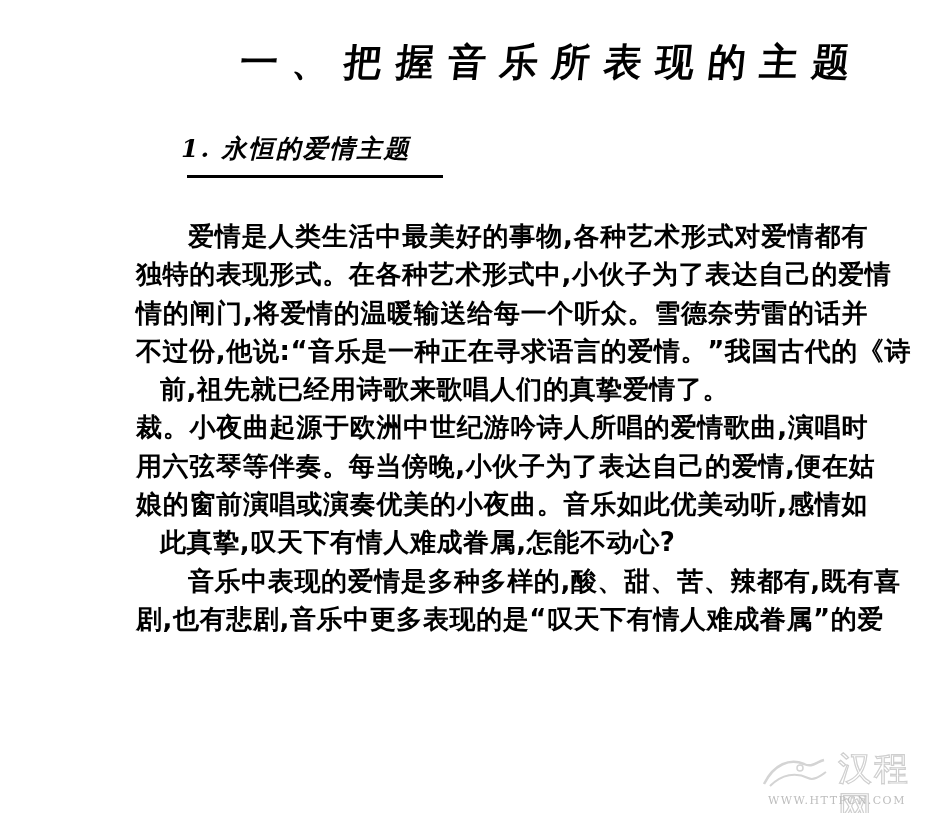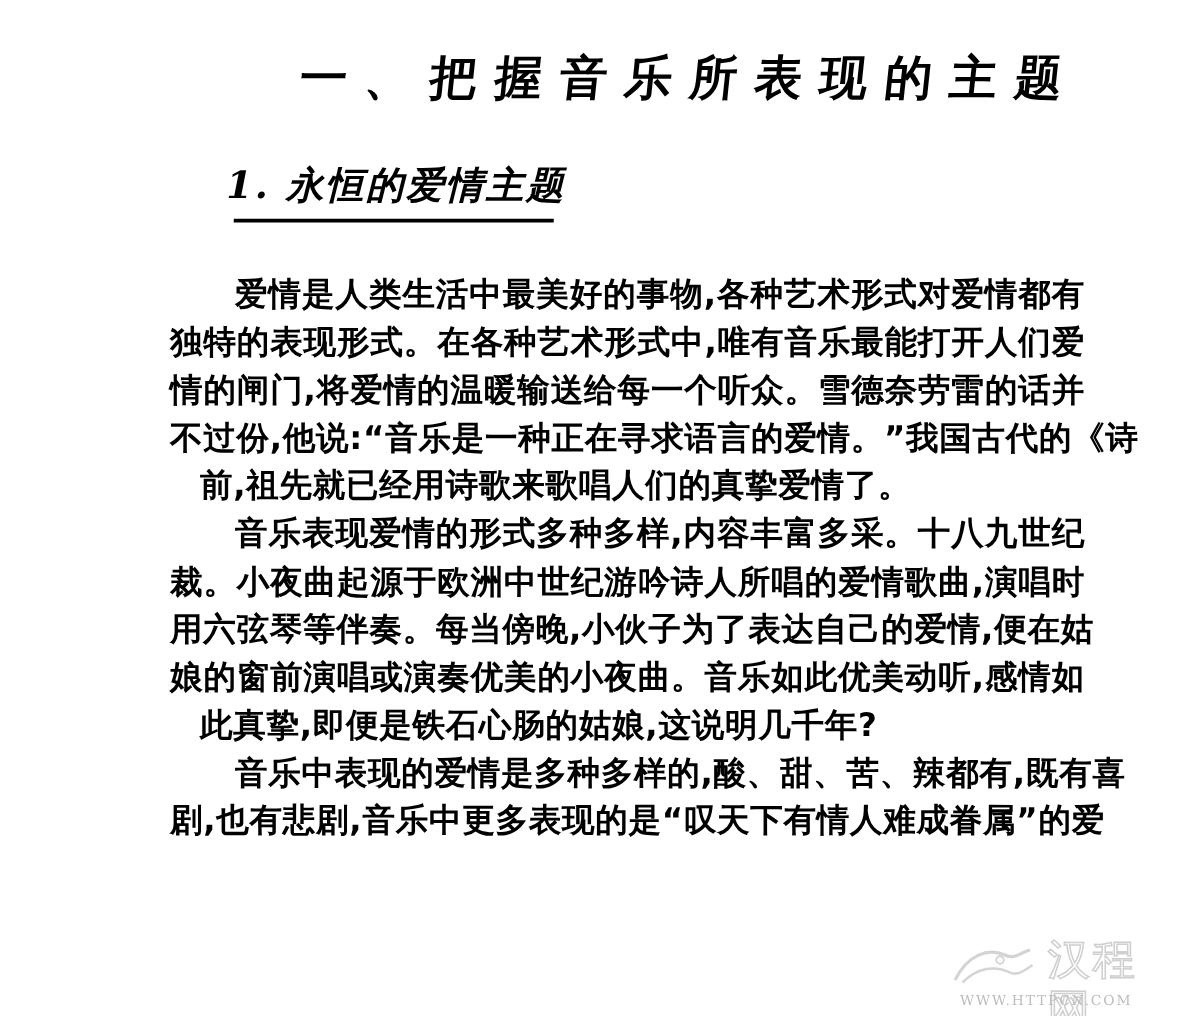--- a/index.html
+++ b/index.html
@@ -30,21 +30,21 @@
       transform: skewX(-6deg);
     }
     .section-heading {
       position: absolute;
       left: 181px;
       top: 131px;
       height: 36px;
       font-family: "DejaVu Serif", serif;
       font-weight: bold;
       font-style: italic;
-      font-size: 30px;
+      font-size: 25px;
       line-height: 36px;
       letter-spacing: 2px;
       white-space: nowrap;
     }
     .heading-rule {
       position: absolute;
       left: 187px;
       top: 175px;
       width: 256px;
       height: 3px;
@@ -111,30 +111,29 @@
 <div>
 
   <div class="page-title">一、把握音乐所表现的主题</div>
 
   <div class="section-heading">1. 永恒的爱情主题</div>
   <div class="heading-rule"></div>
 
   <div class="body-text">
 
     <div class="body-line indent">爱情是人类生活中最美好的事物,各种艺术形式对爱情都有</div>
-    <div class="body-line">独特的表现形式。在各种艺术形式中,唯有音乐最能打开人们爱</div>
+    <div class="body-line">独特的表现形式。在各种艺术形式中,小伙子为了表达自己的爱情</div>
     <div class="body-line">情的闸门,将爱情的温暖输送给每一个听众。雪德奈劳雷的话并</div>
     <div class="body-line">不过份,他说:“音乐是一种正在寻求语言的爱情。”我国古代的《诗</div>
     <div class="body-line last">前,祖先就已经用诗歌来歌唱人们的真挚爱情了。</div>
 
-    <div class="body-line indent">音乐表现爱情的形式多种多样,内容丰富多采。十八九世纪</div>
     <div class="body-line">裁。小夜曲起源于欧洲中世纪游吟诗人所唱的爱情歌曲,演唱时</div>
     <div class="body-line">用六弦琴等伴奏。每当傍晚,小伙子为了表达自己的爱情,便在姑</div>
     <div class="body-line">娘的窗前演唱或演奏优美的小夜曲。音乐如此优美动听,感情如</div>
-    <div class="body-line last">此真挚,即便是铁石心肠的姑娘,这说明几千年?</div>
+    <div class="body-line last">此真挚,叹天下有情人难成眷属,怎能不动心?</div>
 
     <div class="body-line indent">音乐中表现的爱情是多种多样的,酸、甜、苦、辣都有,既有喜</div>
     <div class="body-line">剧,也有悲剧,音乐中更多表现的是“叹天下有情人难成眷属”的爱</div>
   </div>
 
   <div class="watermark">
     <svg class="watermark-logo" viewBox="0 0 70 36">
       <path d="M4 30 C14 10, 30 4, 44 10 C52 14, 56 8, 64 6" fill="none" stroke="#d4d4d4" stroke-width="2.5"></path>
       <path d="M10 32 C22 20, 36 18, 48 24 C54 27, 60 22, 66 18" fill="none" stroke="#d4d4d4" stroke-width="2"></path>
       <circle cx="40" cy="14" r="3" fill="none" stroke="#d4d4d4" stroke-width="1.5"></circle>

